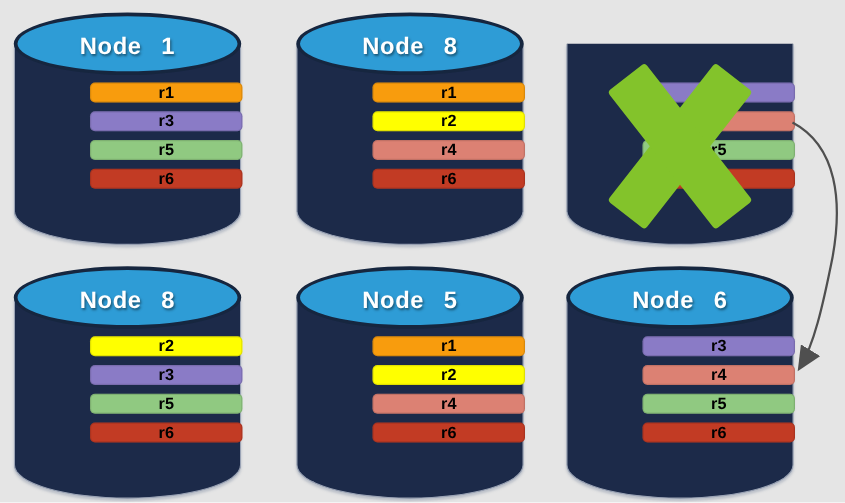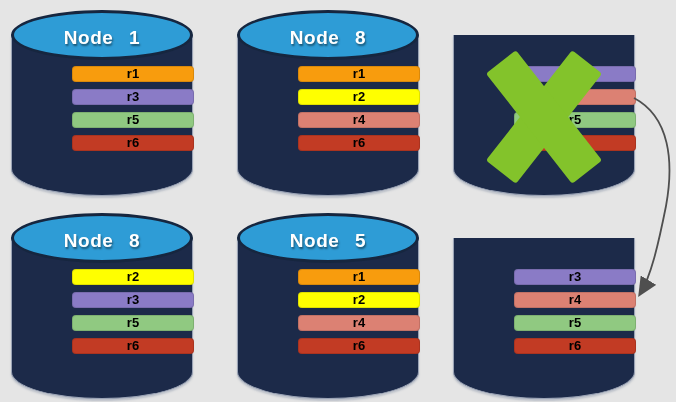--- a/index.html
+++ b/index.html
@@ -147,20 +147,23 @@
       <div class="rows">
           <div class="row-bar" style="background: rgb(248, 156, 13);">r1</div>
           <div class="row-bar" style="background: rgb(255, 255, 0);">r2</div>
           <div class="row-bar" style="background: rgb(220, 129, 115);">r4</div>
           <div class="row-bar" style="background: rgb(194, 59, 36);">r6</div>
         </div>
 
     </div>
       <div class="cylinder" style="left: 452px; top: 212px;">
       <div class="cyl-body"></div>
+      <div class="cyl-top">
+        <span class="node-title">Node 6</span>
+      </div>
       <div class="rows">
           <div class="row-bar" style="background: rgb(138, 123, 198);">r3</div>
           <div class="row-bar" style="background: rgb(220, 129, 115);">r4</div>
           <div class="row-bar" style="background: rgb(144, 201, 129);">r5</div>
           <div class="row-bar" style="background: rgb(194, 59, 36);">r6</div>
         </div>
 
     </div>
     </div>
 

